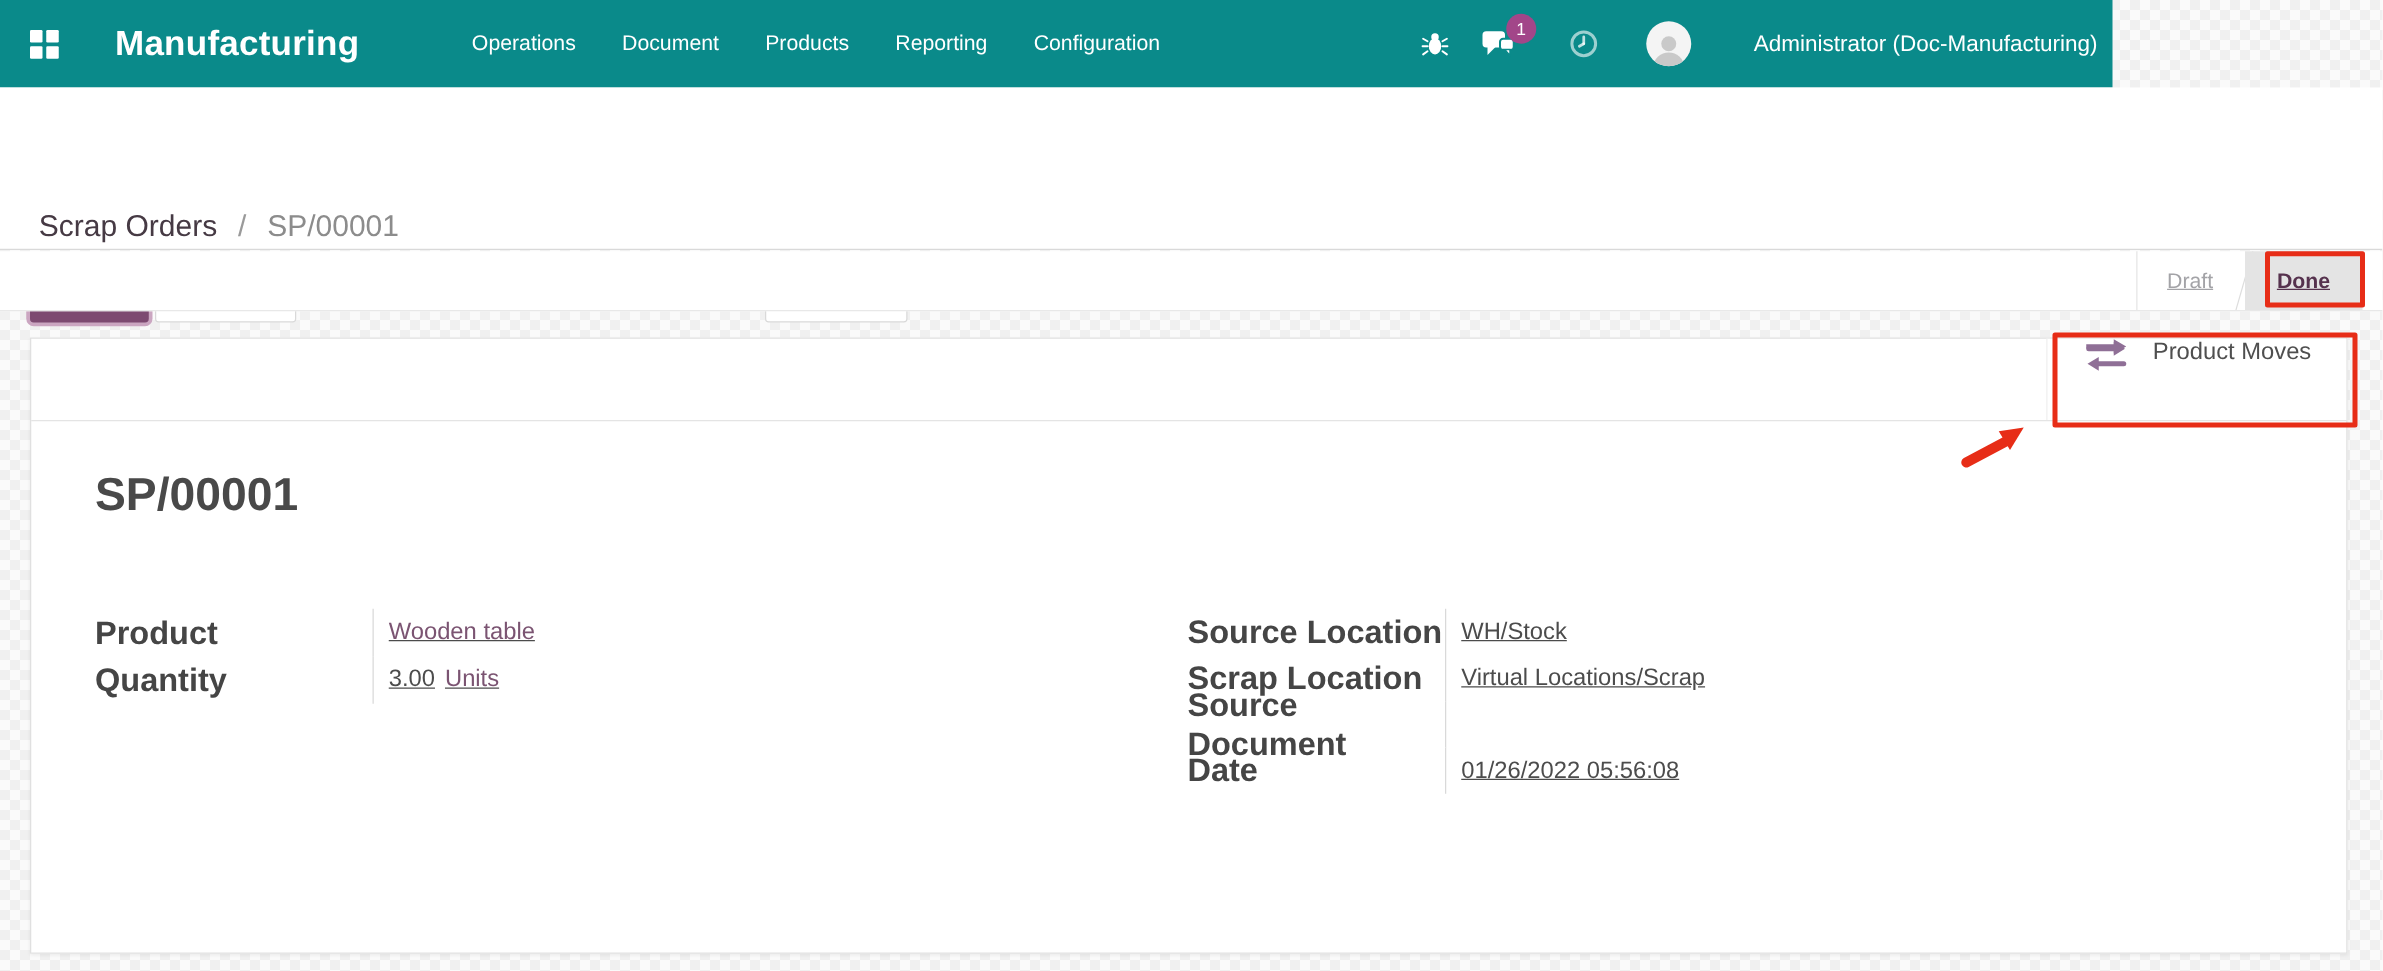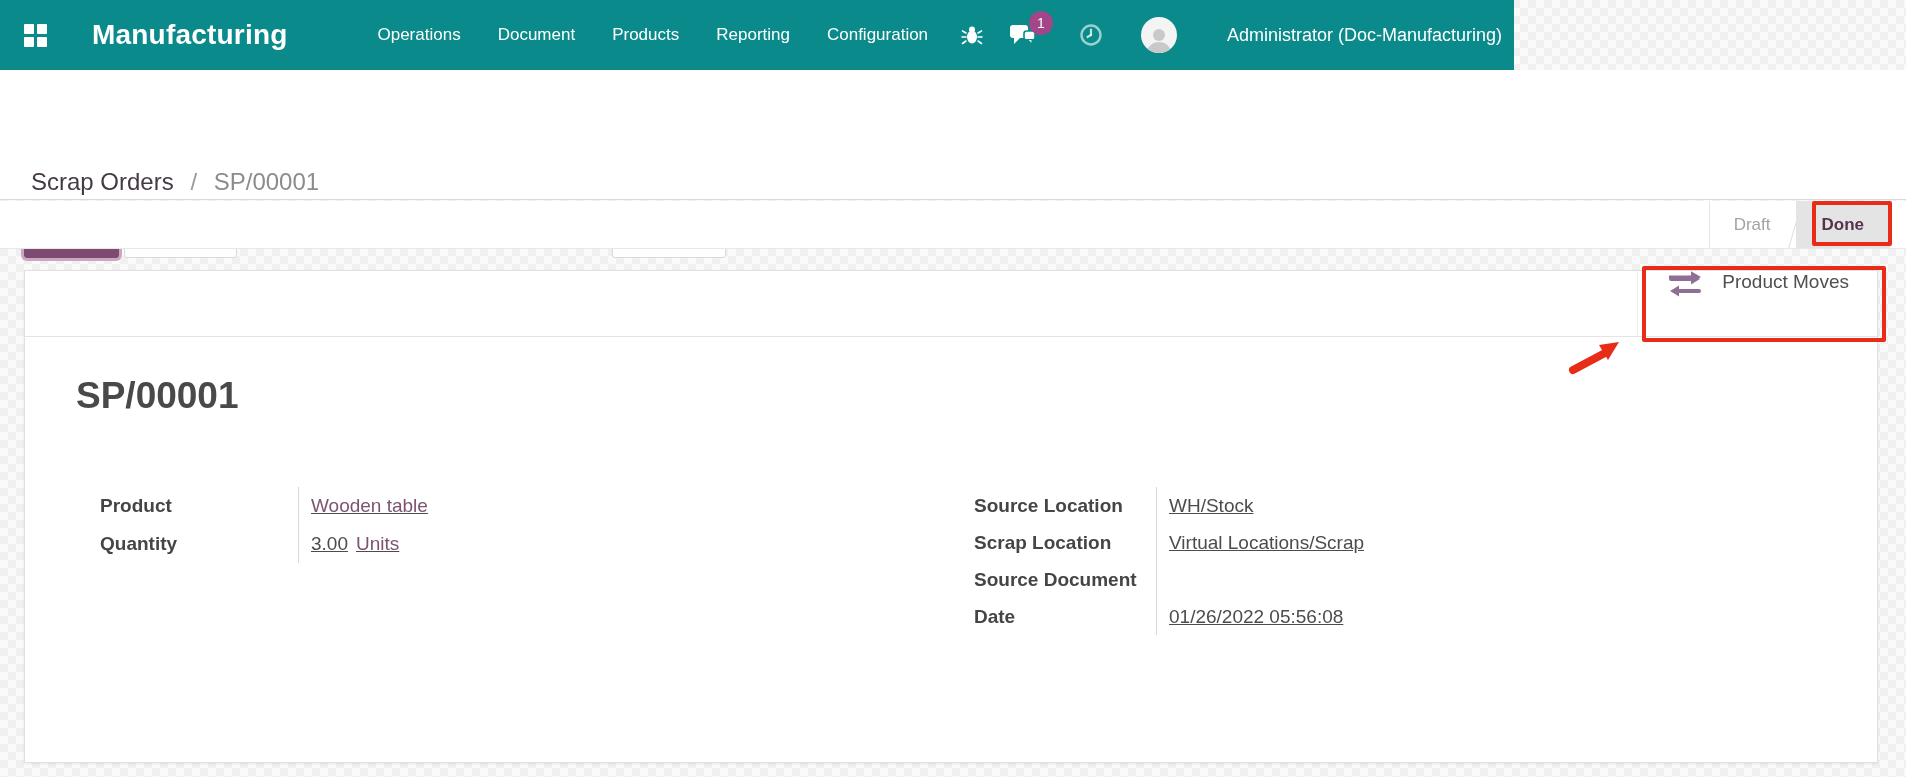--- a/index.html
+++ b/index.html
@@ -8,21 +8,21 @@
     font-family:"Liberation Sans", sans-serif;
     color:#4c4c4c;
     position:relative;
     background-color:#fafafa;
     background-image: conic-gradient(#f0f0f0 25%, #fafafa 25% 50%, #f0f0f0 50% 75%, #fafafa 75%);
     background-size:16px 16px;
   }
 
   
   .navbar {
-    position:absolute; top:0; left:0; width:1514px; height:70px;
+    position:absolute; top:0; left:0; width:1690px; height:70px;
     background:#0a8a8a; display:flex; align-items:center; padding:0 12px 0 24px;
   }
   .apps-grid { width:22px; height:22px; display:grid; grid-template-columns:10px 10px; grid-template-rows:10px 10px; gap:3px; cursor:pointer; }
   .apps-grid span { background:#ffffff; border-radius:1px; }
   .brand { color:#ffffff; font-size:28px; font-weight:600; margin-left:46px; letter-spacing:.2px; cursor:pointer; }
   .menu { display:flex; gap:33px; margin-left:88px; }
   .menu-item { color:#ffffff; font-size:17px; cursor:pointer; padding:6px 2px; }
   .nav-spacer { flex:1; }
   .systray { display:flex; align-items:center; gap:26px; }
   .tray-icon { position:relative; display:flex; align-items:center; cursor:pointer; }
@@ -55,21 +55,21 @@
   .pager-value { font-size:19px; color:#4c4c4c; margin-right:16px; }
   .pager-btn { width:26px; height:30px; display:flex; align-items:center; justify-content:center; cursor:pointer; }
 
   
   .statusbar-strip {
     position:absolute; top:201px; left:0; width:1906px; height:48px;
     background:#ffffff; border-bottom:1px solid #e8e8e8;
     display:flex; align-items:stretch; justify-content:flex-end; padding-right:16px;
   }
   .sb-vline { width:1px; background:#e5e5e5; }
-  .stage { display:flex; align-items:center; padding:0 24px; font-size:17px; position:relative; }
+  .stage { display:flex; align-items:center; padding:0 24px; font-size:17px; position:relative;text-decoration:underline; }
   .stage-inactive { color:#a3a3a7; cursor:pointer; }
   .stage-divider { width:1px; background:#dddddd; transform:skewX(-16deg); }
   .stage-active { background:#e4e4e4; color:#56324e; font-weight:700; padding:0 26px; cursor:pointer; }
 
   
   .sheet {
     position:absolute; left:24px; top:270px; width:1854px; height:493px;
     background:#ffffff; border:1px solid #e0e0e0; box-shadow:0 1px 3px rgba(0,0,0,.07);
   }
   .button-box { position:absolute; top:0; left:0; right:0; height:66px; border-bottom:1px solid #e4e4e4; }
@@ -77,21 +77,21 @@
     position:absolute; right:0; top:0; height:65px; display:flex; align-items:flex-start; gap:18px;
     padding:0 28px; border-left:1px solid #efefef; cursor:pointer; background:#fff;
   }
   .pm-label { font-size:19px; color:#4f4f4f; }
 
   .sheet-title { position:absolute; left:51px; top:104px; font-size:37px; font-weight:700; color:#494949; }
 
   .field-group { position:absolute; display:grid; }
   .fg-left  { left:51px;  top:216px; width:560px; grid-template-columns:222px 1fr; grid-auto-rows:38px; }
   .fg-right { left:925px; top:216px; width:480px; grid-template-columns:206px 1fr; grid-auto-rows:37px; }
-  .f-label { font-size:19px; font-weight:700; color:#454545; display:flex; align-items:center;margin-left:24px; }
+  .f-label { font-size:26px; font-weight:700; color:#454545; display:flex; align-items:center; }
   .f-value { font-size:19px; color:#4c4c4c; border-left:1px solid #d9d9d9; padding-left:12px; display:flex; align-items:center; gap:8px;text-decoration:underline; }
   .f-link { color:#7b5472; cursor:pointer; }
 
   
   .anno { position:absolute; border:4px solid #e72d17; border-radius:2px; pointer-events:none; }
   .anno-done { left:1812px; top:201px; width:80px; height:45px; }
   .anno-pm   { left:1642px; top:266px; width:244px; height:76px; }
   .anno-arrow { position:absolute; left:1563px; top:336px; pointer-events:none; }
 </style>
 </head>

